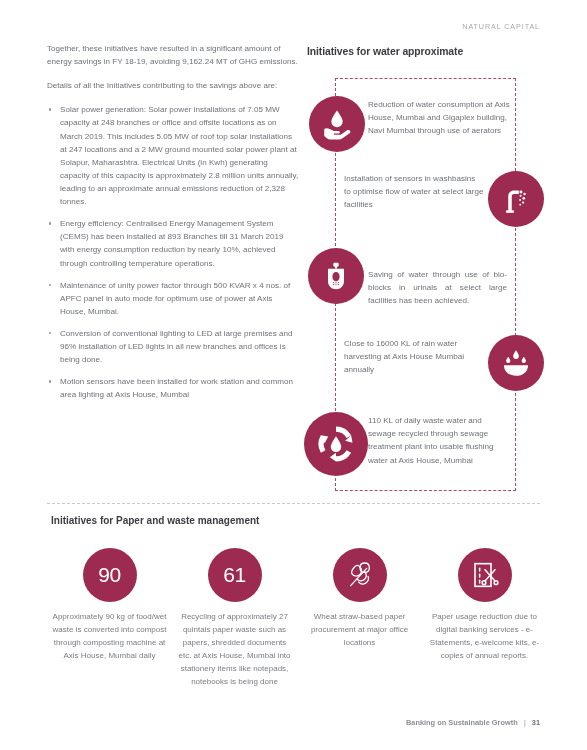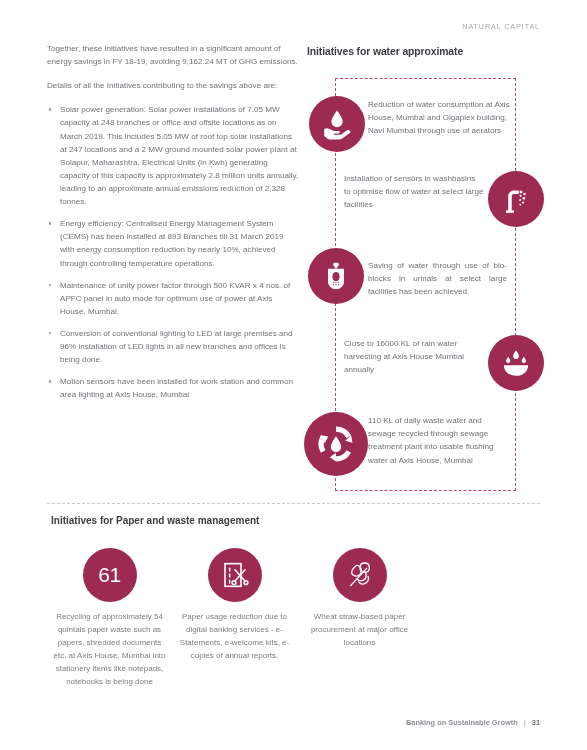--- a/index.html
+++ b/index.html
@@ -146,21 +146,21 @@
       <g fill="#9d2b51">
         <circle cx="20.5" cy="34" r="0.9"></circle>
           <circle cx="24" cy="34" r="0.9"></circle>
           <circle cx="27.5" cy="34" r="0.9"></circle>
         <circle cx="20.5" cy="37" r="0.9"></circle>
           <circle cx="24" cy="37" r="0.9"></circle>
           <circle cx="27.5" cy="37" r="0.9"></circle>
       </g>
     </svg>
   </div>
-  <div class="wc-text just" style="left:368px; top:259px; width:139px;">Saving of water through use of bio-blocks in urinals at select large facilities has been achieved.</div>
+  <div class="wc-text just" style="left:368px; top:268px; width:139px;">Saving of water through use of bio-blocks in urinals at select large facilities has been achieved.</div>
 
   <div class="wc-circle" style="left:488px; top:335px; width:56px; height:56px;">
     <svg width="34" height="34" viewBox="0 0 48 48">
       <path d="M24 6c0 0-4 5.6-4 8.2a4 4 0 0 0 8 0C28 11.6 24 6 24 6z" fill="#ffffff"></path>
       <path d="M13 15c0 0-3 4.2-3 6.1a3 3 0 0 0 6 0C16 19.2 13 15 13 15z" fill="#ffffff"></path>
       <path d="M35 15c0 0-3 4.2-3 6.1a3 3 0 0 0 6 0C38 19.2 35 15 35 15z" fill="#ffffff"></path>
       <path d="M7 27h34c0 9.4-7.6 15-17 15S7 36.4 7 27z" fill="#ffffff"></path>
     </svg>
   </div>
   <div class="wc-text" style="left:344px; top:337px; width:138px;">Close to 16000 KL of rain water harvesting at Axis House Mumbai annually</div>
@@ -177,59 +177,63 @@
     </svg>
   </div>
   <div class="wc-text" style="left:368px; top:414px; width:142px;">110 KL of daily waste water and sewage recycled through sewage treatment plant into usable flushing water at Axis House, Mumbai</div>
 
   <div class="divider"></div>
 
   <div class="paper-title">Initiatives for Paper and waste management</div>
 
   <div class="cards">
 
+    <div class="card">
+      <div class="card-circle">90</div>
+      <div class="card-text">Approximately 90 kg of food/wet waste is converted into compost through composting machine at Axis House, Mumbai daily</div>
+    </div>
 
     <div class="card">
       <div class="card-circle">61</div>
-      <div class="card-text">Recycling of approximately 54 quintals paper waste such as papers, shredded documents etc. at Axis House, Mumbai into stationery items like notepads, notebooks is being done</div>
+      <div class="card-text">Recycling of approximately 27 quintals paper waste such as papers, shredded documents etc. at Axis House, Mumbai into stationery items like notepads, notebooks is being done</div>
+    </div>
+
+    <div class="card">
+      <div class="card-circle">
+        <svg width="32" height="32" viewBox="0 0 48 48">
+          <g stroke="#ffffff" stroke-width="2" fill="none" stroke-linecap="round">
+            <line x1="10" y1="40" x2="34" y2="14"></line>
+            <path d="M31 6c4.5 0 7 2.6 7 7 0 4.4-2.5 7-7 7-4.5 0-7-2.6-7-7 0-4.4 2.5-7 7-7z"></path>
+            <path d="M24 12c3.2 3.2 3.2 8.2 0 11.3-3.2 3.2-8.1 3.2-11.3 0-3.2-3.2 0-8.2 3.2-11.3 3.1-3.2 4.9-3.2 8.1 0z"></path>
+            <path d="M31 19c3.2 3.2 3.2 8.1 0 11.3-3.2 3.2-8.1 3.2-11.3 0"></path>
+            <path d="M36 26c1.6 3.8 0 8-3.5 10.2-3.6 2.2-8 1.3-10.4-1.6"></path>
+          </g>
+        </svg>
+      </div>
+      <div class="card-text">Wheat straw-based paper procurement at major office locations</div>
     </div>
 
     <div class="card">
       <div class="card-circle">
         <svg width="32" height="32" viewBox="0 0 48 48">
           <rect x="9" y="7" width="24" height="34" fill="none" stroke="#ffffff" stroke-width="2.4"></rect>
           <line x1="16" y1="14" x2="16" y2="18" stroke="#ffffff" stroke-width="2.2" stroke-linecap="round"></line>
           <line x1="16" y1="23" x2="16" y2="27" stroke="#ffffff" stroke-width="2.2" stroke-linecap="round"></line>
           <line x1="16" y1="32" x2="16" y2="36" stroke="#ffffff" stroke-width="2.2" stroke-linecap="round"></line>
           <g stroke="#ffffff" stroke-width="2.2" fill="none" stroke-linecap="round">
             <line x1="24" y1="16" x2="39" y2="33"></line>
             <line x1="39" y1="16" x2="24" y2="33"></line>
             <circle cx="40.5" cy="35.5" r="2.8"></circle>
             <circle cx="22.5" cy="35.5" r="2.8"></circle>
           </g>
         </svg>
       </div>
       <div class="card-text">Paper usage reduction due to digital banking services - e-Statements, e-welcome kits, e-copies of annual reports.</div>
     </div>
 
-    <div class="card">
-      <div class="card-circle">
-        <svg width="32" height="32" viewBox="0 0 48 48">
-          <g stroke="#ffffff" stroke-width="2" fill="none" stroke-linecap="round">
-            <line x1="10" y1="40" x2="34" y2="14"></line>
-            <path d="M31 6c4.5 0 7 2.6 7 7 0 4.4-2.5 7-7 7-4.5 0-7-2.6-7-7 0-4.4 2.5-7 7-7z"></path>
-            <path d="M24 12c3.2 3.2 3.2 8.2 0 11.3-3.2 3.2-8.1 3.2-11.3 0-3.2-3.2 0-8.2 3.2-11.3 3.1-3.2 4.9-3.2 8.1 0z"></path>
-            <path d="M31 19c3.2 3.2 3.2 8.1 0 11.3-3.2 3.2-8.1 3.2-11.3 0"></path>
-            <path d="M36 26c1.6 3.8 0 8-3.5 10.2-3.6 2.2-8 1.3-10.4-1.6"></path>
-          </g>
-        </svg>
-      </div>
-      <div class="card-text">Wheat straw-based paper procurement at major office locations</div>
-    </div>
-
   </div>
 
   <div class="footer">
     <span>Banking on Sustainable Growth</span>
     <span class="bar">|</span>
     <span class="pg">31</span>
   </div>
 
 </div>
 

